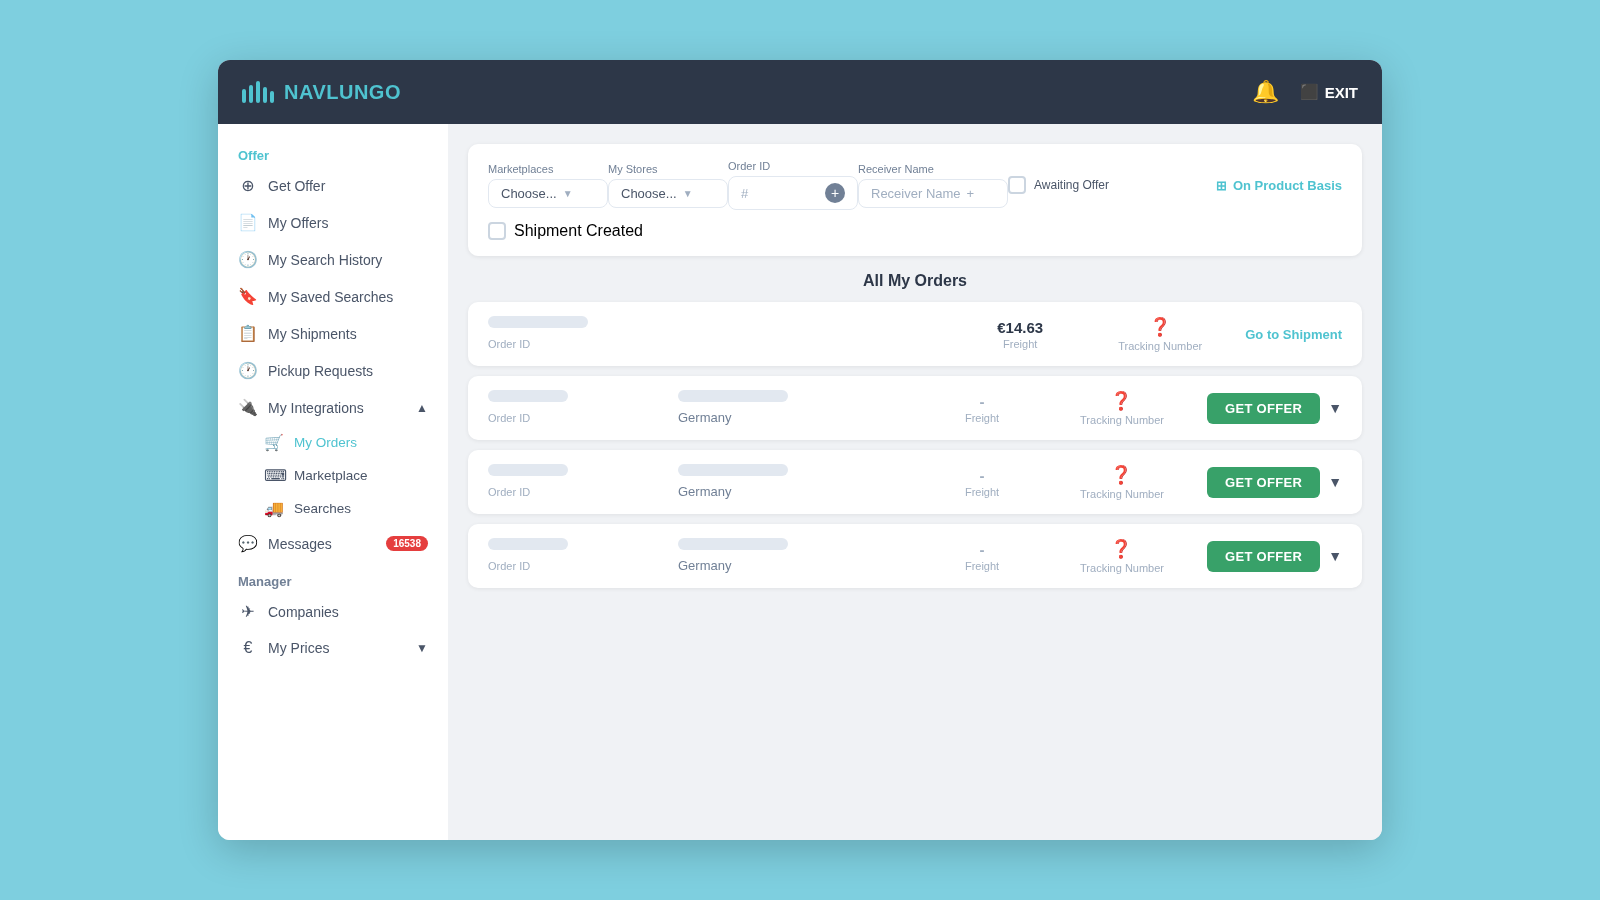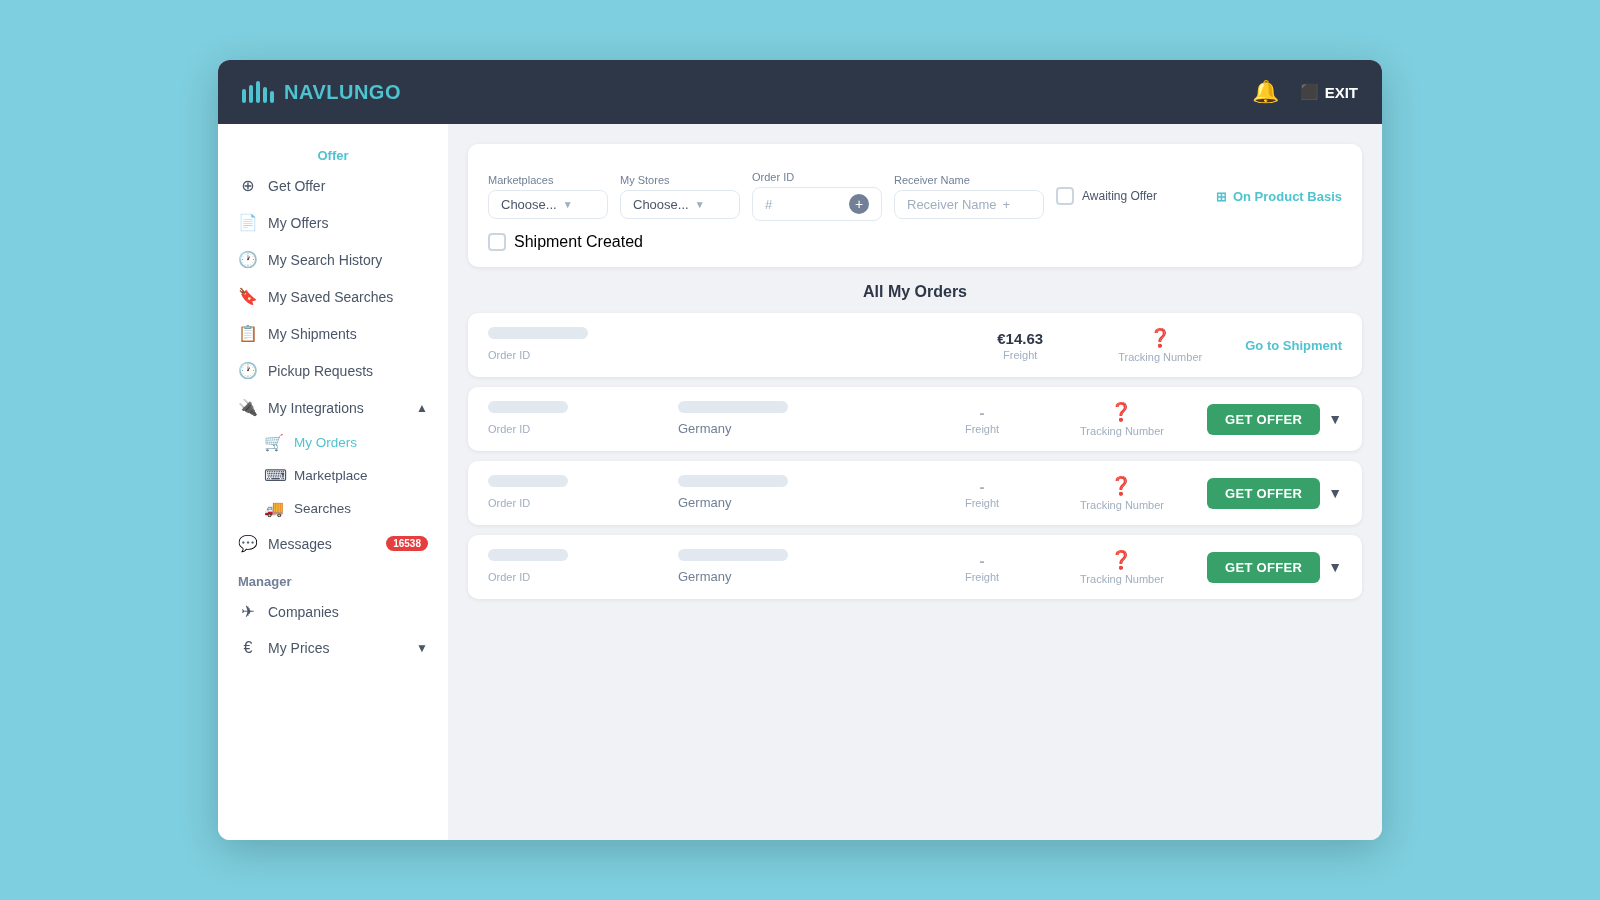--- a/index.html
+++ b/index.html
@@ -94,21 +94,20 @@
       background: white;
       overflow-y: auto;
       flex-shrink: 0;
       padding: 16px 0;
     }
     .sidebar-section-label {
       color: #4fc3d0;
       font-size: 13px;
       font-weight: 600;
       padding: 8px 20px 4px;
-      text-align: center;
     }
     .sidebar-item {
       display: flex;
       align-items: center;
       gap: 10px;
       padding: 9px 20px;
       cursor: pointer;
       color: #4a5568;
       font-size: 14px;
       font-weight: 500;
@@ -161,23 +160,21 @@
     
     .filter-bar {
       background: white;
       border-radius: 10px;
       padding: 16px 20px;
       box-shadow: 0 1px 4px rgba(0,0,0,0.08);
     }
     .filter-row1 {
       display: flex;
       align-items: center;
-      gap: 12px;
       flex-wrap: wrap;
-      margin-top: 11px;
     }
     .filter-group {
       display: flex;
       flex-direction: column;
       gap: 4px;
     }
     .filter-label {
       font-size: 11px;
       color: #718096;
       font-weight: 500;

